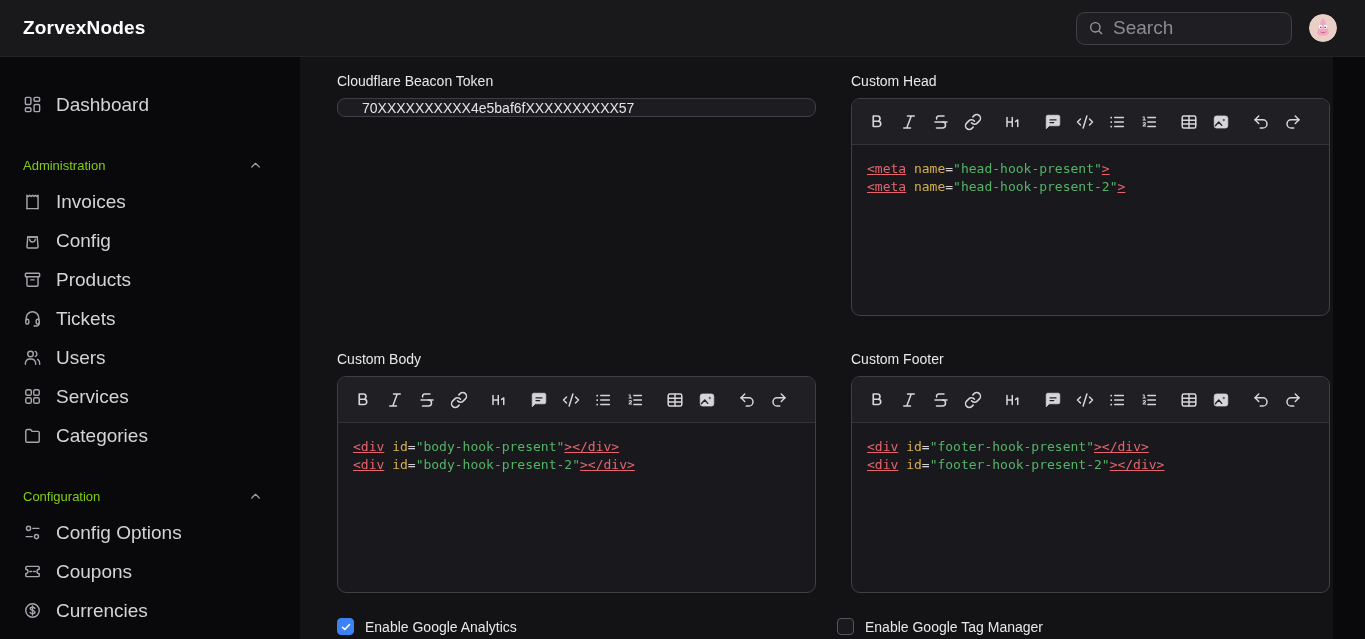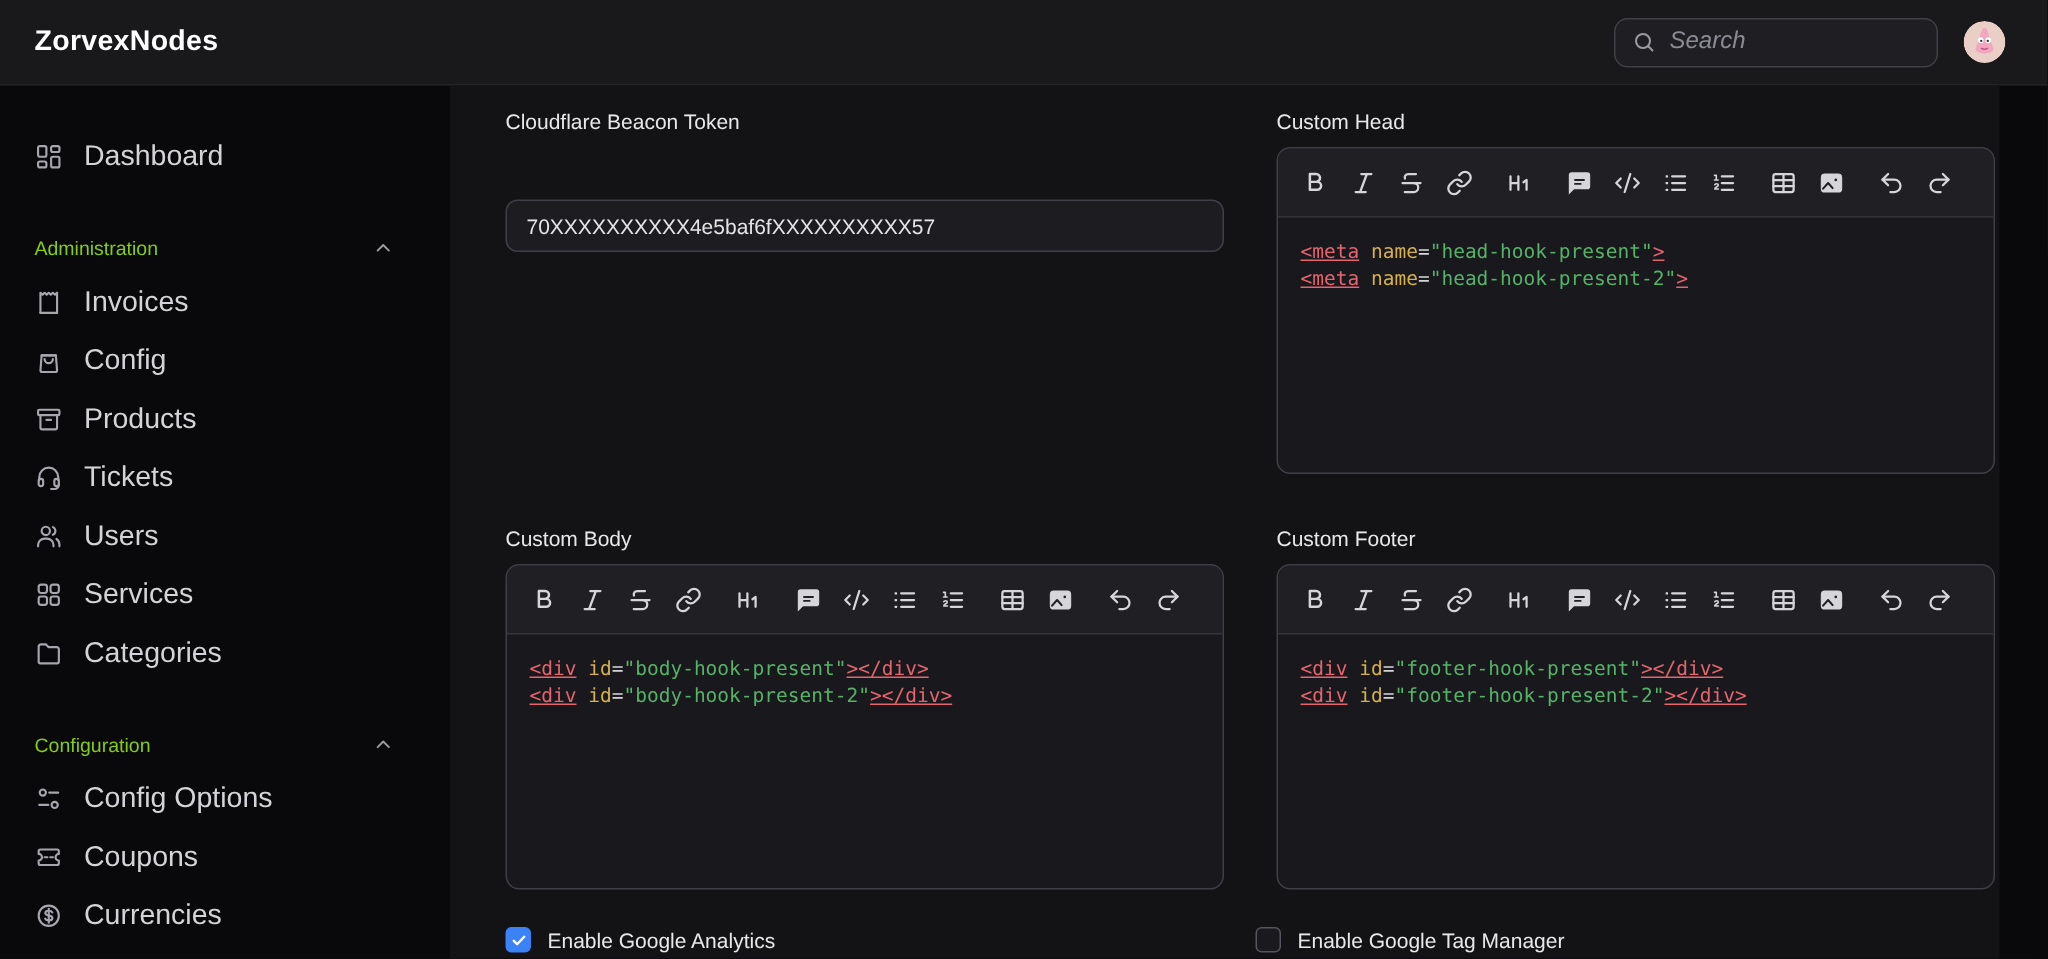--- a/index.html
+++ b/index.html
@@ -35,21 +35,21 @@
   }
   .logo{font-size:19px;font-weight:700;letter-spacing:.2px;color:#fff;}
   .header-right{display:flex;align-items:center;gap:17px;}
   .searchbox{
     width:216px;height:33px;display:flex;align-items:center;gap:9px;
     background:#1f1f23;border:1px solid var(--border);border-radius:9px;padding:0 11px;
   }
   .searchbox svg{width:16px;height:16px;stroke:#9a9aa2;}
   .searchbox input{
     flex:1;background:transparent;border:none;outline:none;color:var(--txt);
-    font-size:16px;font-family:"Liberation Sans",sans-serif;min-width:0;font-style:italic;
+    font-size:19px;font-family:"Liberation Sans",sans-serif;min-width:0;
   }
   .searchbox input::placeholder{color:#8b8b93;}
   .avatar{width:28px;height:28px;border-radius:50%;overflow:hidden;flex:none;cursor:pointer;}
   
   .body-row{display:flex;height:582px;}
   .sidebar{width:300px;flex:none;padding-top:28px;}
   .nav-item{
     height:39px;display:flex;align-items:center;padding:0 23px;gap:14px;cursor:pointer;color:#d4d4d8;
   }
   .nav-item svg{width:19px;height:19px;stroke:#a6a6ae;flex:none;}
@@ -60,24 +60,23 @@
   }
   .nav-section .sec-label{font-size:13px;color:#84cc16;}
   .nav-section svg{width:15px;height:15px;stroke:#9d9da5;}
   .main{
     width:1033px;flex:none;background:var(--panel-bg);
     padding:16px 16px 0 37px;
   }
   .grid{display:grid;grid-template-columns:479px 479px;column-gap:21px;row-gap:24px;gap:35px;}
   .field-label{display:block;font-size:14px;font-weight:500;color:#e8e8ea;margin-bottom:9px;}
   .text-input{
-    width:100%;height:35px;background:var(--card-bg);border:1px solid var(--border);
-    border-radius:8px;padding:0 13px;color:var(--txt);font-size:14px;outline:none;
+    width:100%;height:19px;background:var(--card-bg);border:1px solid var(--border);
+    border-radius:8px;padding:0 24px;color:var(--txt);font-size:14px;outline:none;
     font-family:"Liberation Sans",sans-serif;
-    margin-top:35px;
   }
   
   .editor{
     border:1px solid var(--border);border-radius:9px;background:var(--editor-bg);
     overflow:hidden;display:flex;flex-direction:column;
   }
   .editor.h1{height:218px;}
   .editor.h2{height:217px;}
   .editor-toolbar{
     height:46px;flex:none;background:var(--toolbar-bg);border-bottom:1px solid #333338;

